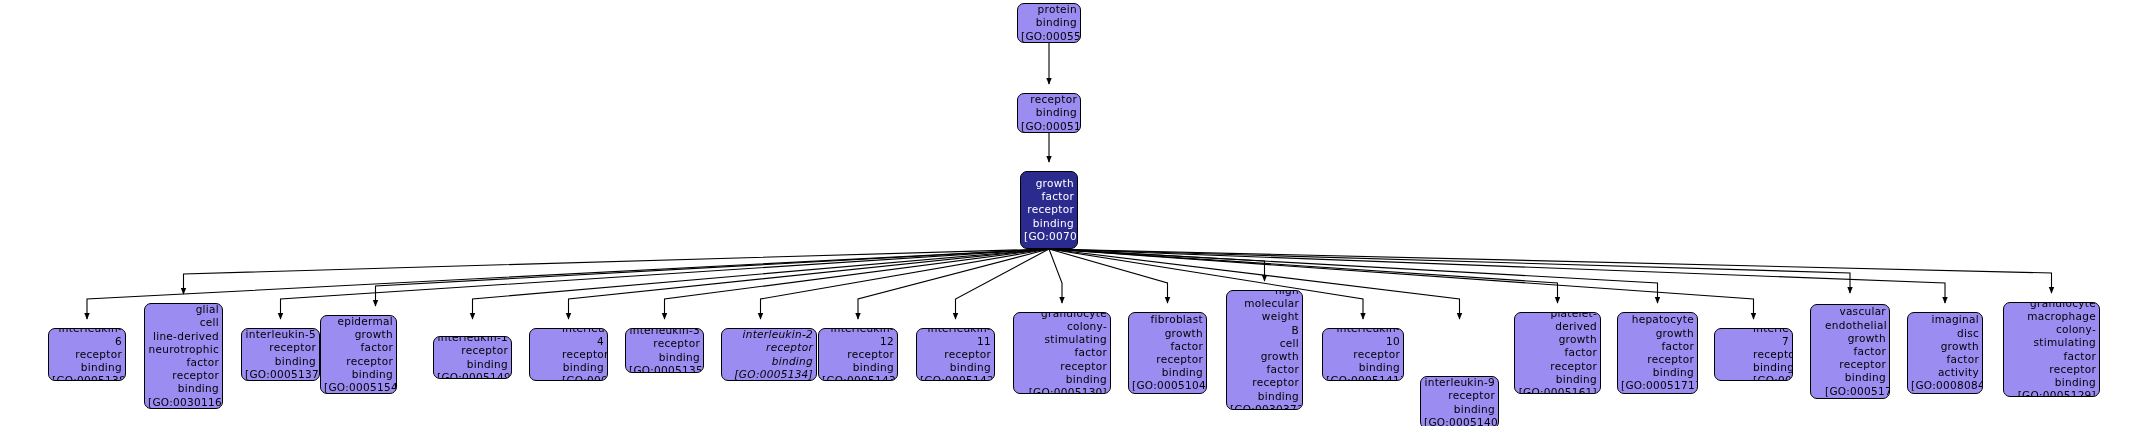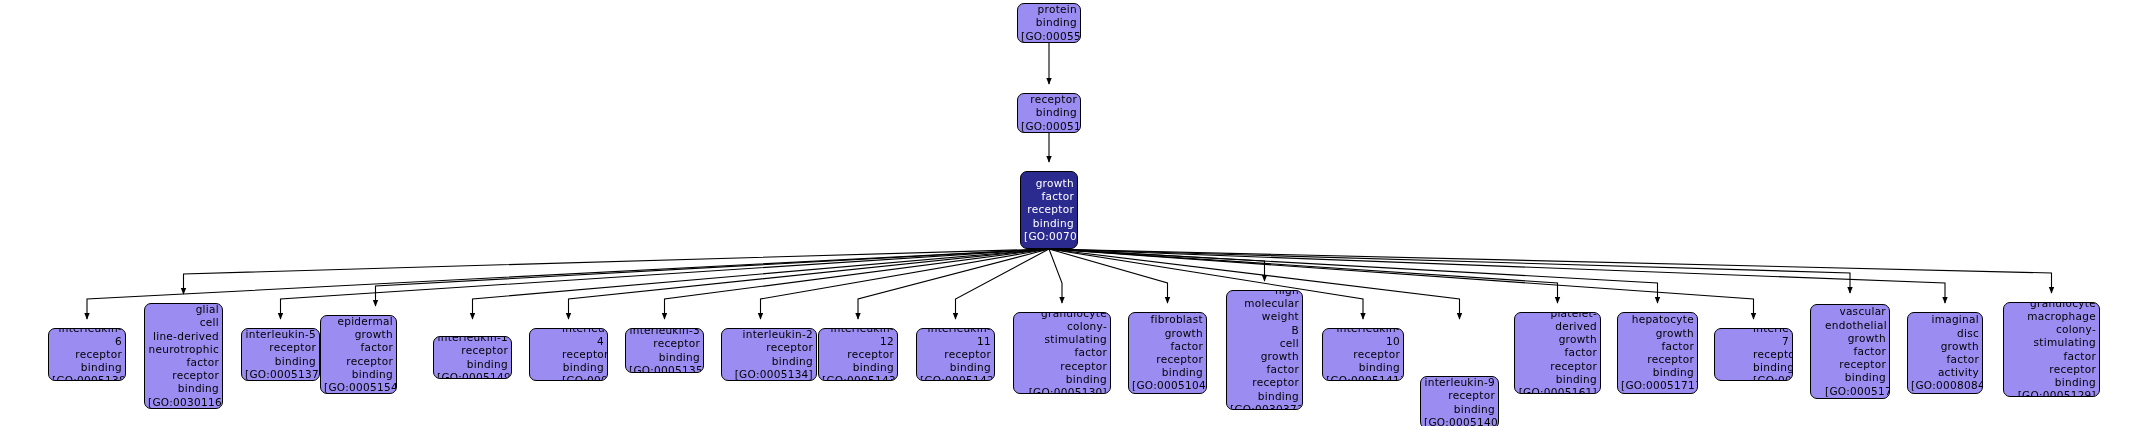--- a/index.html
+++ b/index.html
@@ -128,21 +128,21 @@
 binding
 [GO:0005149]</span></div>
       <div class="node light" style="left: 529px; top: 328px; width: 79px; height: 53px; padding-left: 32px;"><span class="node-label">interleukin-4
 receptor
 binding
 [GO:0005136]</span></div>
       <div class="node light" style="left: 625px; top: 328px; width: 79px; height: 45px;"><span class="node-label">interleukin-3
 receptor
 binding
 [GO:0005135]</span></div>
-      <div class="node light" style="left: 721px; top: 328px; width: 96px; height: 53px;"><span class="node-label">interleukin-2
+      <div class="node light" style="left: 721px; top: 328px; width: 96px; height: 53px; font-style: italic;"><span class="node-label">interleukin-2
 receptor
 binding
 [GO:0005134]</span></div>
       <div class="node light" style="left: 818px; top: 328px; width: 80px; height: 53px;"><span class="node-label">interleukin-12
 receptor
 binding
 [GO:0005143]</span></div>
       <div class="node light" style="left: 916px; top: 328px; width: 79px; height: 53px;"><span class="node-label">interleukin-11
 receptor
 binding

